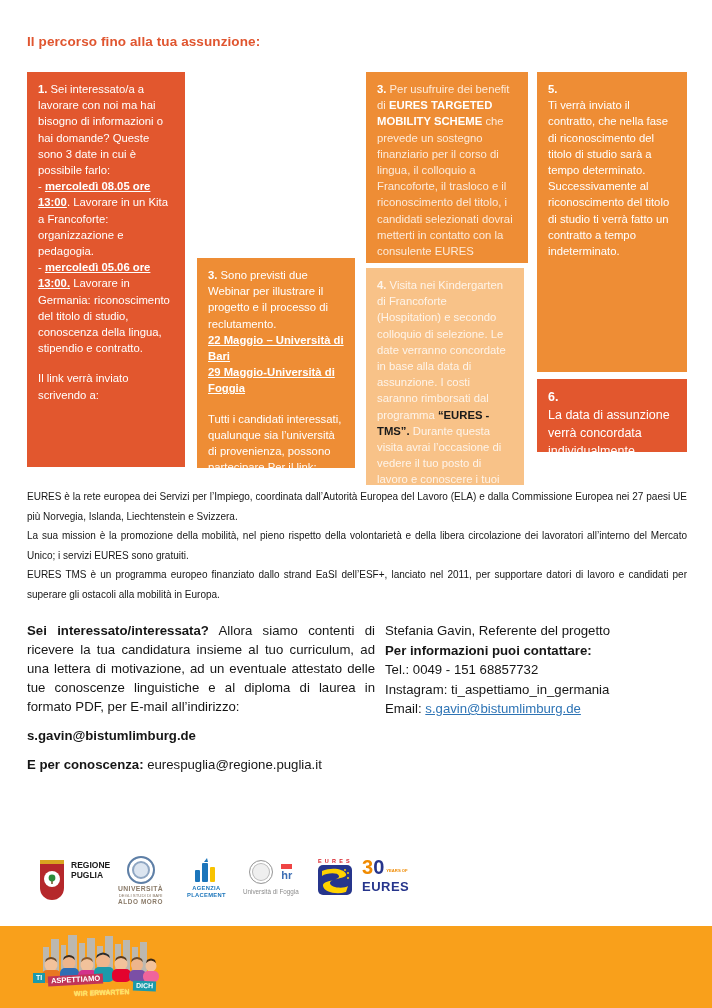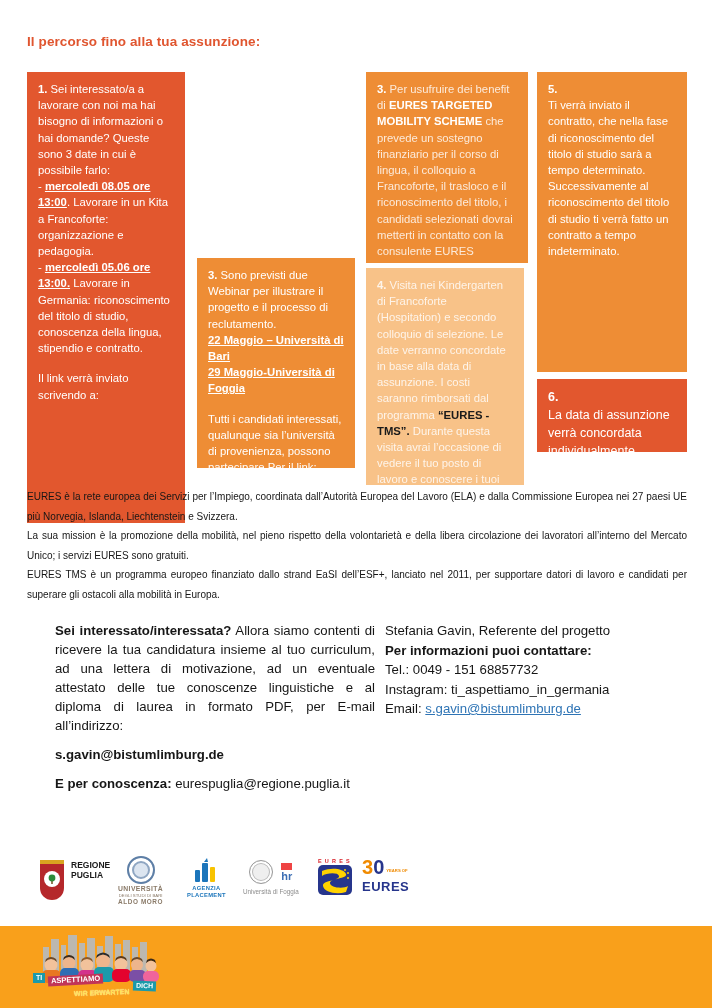--- a/index.html
+++ b/index.html
@@ -14,21 +14,21 @@
   
   .boxes{position:absolute;left:27px;top:72px;width:660px;height:412px;}
   .box{
     position:absolute;box-sizing:border-box;padding:9px 11px;
     color:#ffffff;font-size:11.3px;line-height:16.2px;overflow:hidden;
   }
   .box.dark{background:#E2572E;}
   .box.mid{background:#EE8D35;}
   .box.light{background:#F8C288;}
   .box.dim{color:rgba(255,255,255,.82);}
-  #box1{left:0;top:0;width:158px;height:451px;}
+  #box1{left:0;top:0;width:158px;height:395px;}
   #box2{left:170px;top:0;width:158px;height:173px;}
   #box3{left:170px;top:186px;width:158px;height:210px;}
   #box3b{left:339px;top:0;width:162px;height:191px;}
   #box4{left:339px;top:196px;width:158px;height:217px;}
   #box5{left:510px;top:0;width:150px;height:300px;}
   #box6{left:510px;top:307px;width:150px;height:73px;font-size:12.5px;line-height:18px;}
   .para{margin:0;}
   .para.gap{height:14px;}
   .b{font-weight:bold;}
   .u{text-decoration:underline;}
@@ -38,21 +38,21 @@
   
   .about{
     position:absolute;left:27px;top:487px;width:660px;
     font-size:10px;line-height:19.5px;color:#161616;
   }
   .about .para{text-align:justify;}
   .apply{
     position:absolute;left:27px;top:621px;width:348px;
     font-size:13.2px;line-height:19px;color:#161616;
   }
-  .apply .para{text-align:justify;margin-left:28px;}
+  .apply .para{text-align:justify;}
   .apply .para.gap{height:10px;}
   .contact{
     position:absolute;left:385px;top:621px;width:315px;
     font-size:13.2px;line-height:19.5px;color:#161616;
   }
   .contact .lnk{color:#2E74B5;}
   
   .logos{position:absolute;left:0;top:854px;width:712px;height:56px;}
   .logo{position:absolute;display:flex;}
   
@@ -68,21 +68,21 @@
   .uniba-text .l2{font-size:4.3px;}
   .uniba-text .l3{font-size:6.4px;font-weight:bold;letter-spacing:.6px;}
   
   .placement{left:187px;top:4px;flex-direction:column;align-items:center;}
   .pl-text{margin-top:1px;text-align:center;line-height:6.5px;}
   .pl-text div{font-size:5.8px;font-weight:bold;color:#1B75BB;letter-spacing:.3px;}
   
   .unifg{left:243px;top:6px;flex-direction:column;align-items:center;}
   .unifg-row{display:flex;align-items:center;gap:8px;}
   .unifg-seal{width:22px;height:22px;border-radius:50%;background:#EFEFEF;border:1.5px solid #9A9A9A;box-shadow:inset 0 0 0 2px #fff, inset 0 0 0 3px #BBB;}
-  .unifg-hr{font-size:11px;color:#3C6EB4;font-weight:bold;border-top:7px solid #ef4444;padding-top:0;}
+  .unifg-hr{font-size:11px;color:#3C6EB4;font-weight:bold;border-top:5px solid #ef4444;padding-top:0;}
   .unifg-label{margin-top:4px;font-size:6.3px;color:#8C8C8C;}
   
   .eures{left:318px;top:4px;flex-direction:column;align-items:center;}
   .eures-word{font-size:5.5px;letter-spacing:3.2px;color:#D9222A;font-weight:bold;margin-bottom:1px;}
   .eures-sq{width:34px;height:30px;background:#26358C;border-radius:5px;position:relative;overflow:hidden;}
   
   .eures30{left:362px;top:4px;flex-direction:column;align-items:flex-start;}
   .e30-top{display:flex;align-items:flex-start;line-height:18px;}
   .e30-top .n3{font-size:20px;font-weight:bold;color:#F08A00;}
   .e30-top .n0{font-size:20px;font-weight:bold;color:#26358C;}

